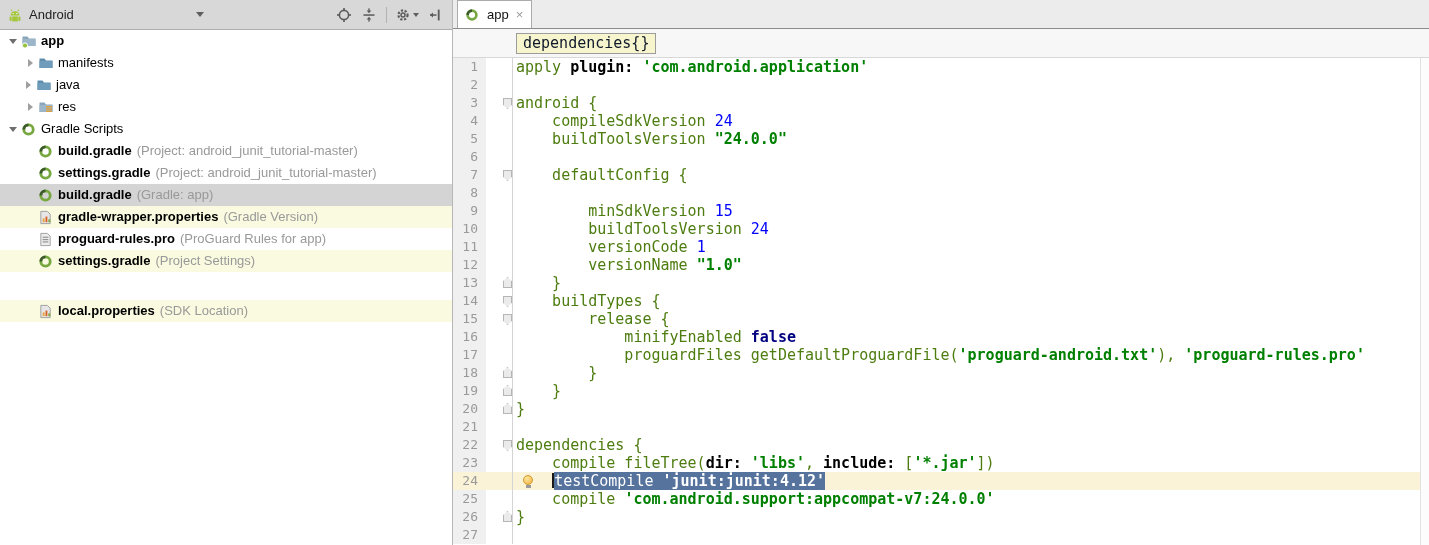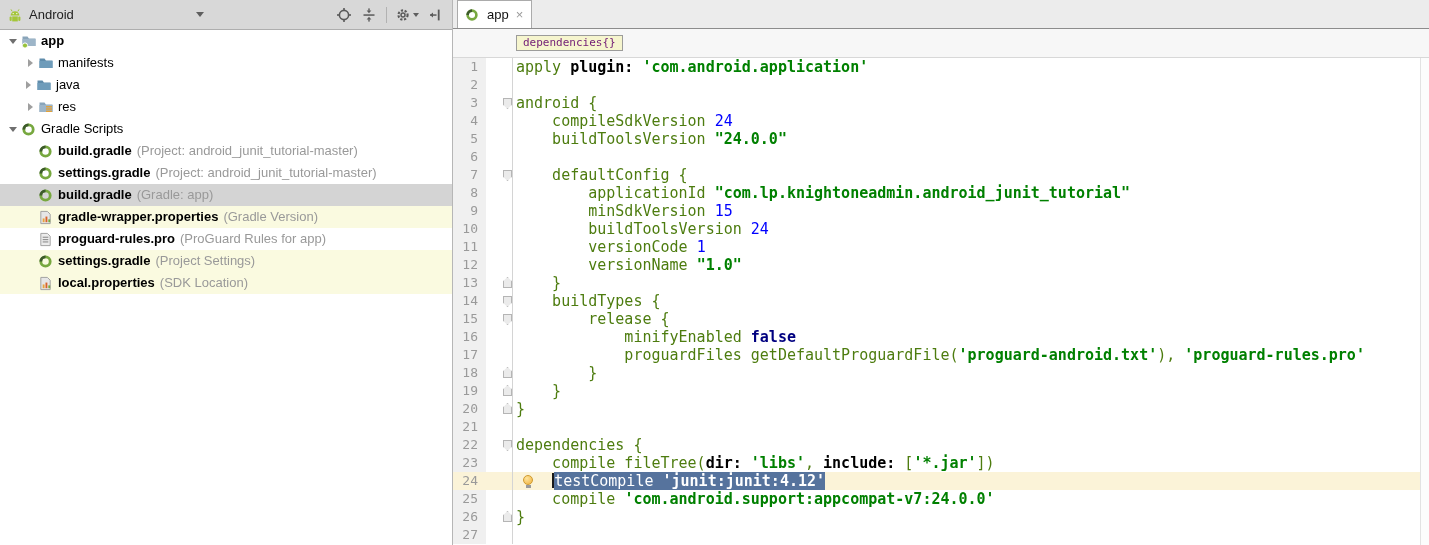--- a/index.html
+++ b/index.html
@@ -38,21 +38,21 @@
 
   
   .editor-panel { position:relative; width:976px; height:545px; }
   .tab-bar { height:29px; background:var(--tab-strip); border-bottom:1px solid #8c8c8c;
              display:flex; align-items:flex-end; }
   .tab { height:28px; margin-left:4px; background:#fff; border:1px solid #ababab; border-bottom:none;
          display:flex; align-items:center; padding:0 8px 0 7px; font-size:13px; color:#111; cursor:pointer; }
   .tab-close { color:#9a9a9a; font-size:13px; margin-left:7px; cursor:pointer; line-height:1; }
   .breadcrumb-row { height:29px; background:#f7f7f7; border-bottom:1px solid #d8d8d8;
                     display:flex; align-items:center; }
-  .chip { margin-left:63px; font-family:"DejaVu Sans Mono", monospace; font-size:11px; color:#701a75;
+  .chip { margin-left:63px; font-family:"DejaVu Sans Mono", monospace; font-size:15px; color:#0f172a;
           background:var(--chip-bg); border:1px solid var(--chip-border); padding:0 6px 1px 6px; cursor:pointer; }
 
   
   #code { position:relative; font-family:"DejaVu Sans Mono", monospace; font-size:15px; background:#fff; }
   .cline { position:relative; height:18px; line-height:18px; white-space:pre; display:flex; }
   .cline.cur { background:var(--current-line); }
   .num { width:33px; flex:none; background:var(--gutter-bg); color:var(--gutter-num);
          font-size:13px; text-align:right; padding-right:8px; }
   .cline.cur .num { background:var(--current-line); }
   .foldcol { width:27px; flex:none; border-right:1px solid #d4d4d4; position:relative; }
@@ -259,21 +259,21 @@
           <span class="arrowbox"></span>
           <span class="ticon">
             <svg width="15" height="15" viewBox="0 0 16 16" fill="none">
               <circle cx="8" cy="8" r="5" stroke="#77a83f" stroke-width="3"></circle>
               <path d="M3 8 A5 5 0 0 1 8 3" stroke="#3d5a2c" stroke-width="3"></path>
             </svg>
           </span>
           <span class="tlabel b">settings.gradle</span>
           <span class="tnote">(Project Settings)</span>
         </div>
-        <div class="trow cream" style="padding-left: 22px;">
+        <div class="trow cream" style="padding-left: 22px; margin-top: 28px;">
           <span class="arrowbox"></span>
           <span class="ticon">
             <svg width="15" height="15" viewBox="0 0 16 16">
               <path d="M3 1.5h7l3 3v10H3z" fill="#e6e6e6" stroke="#9e9e9e" stroke-width="1"></path>
               <rect x="5" y="9" width="2" height="4" fill="#e8a33d"></rect>
               <rect x="8" y="7" width="2" height="6" fill="#d9622b"></rect>
               <rect x="11" y="10" width="2" height="3" fill="#7ca83c"></rect>
             </svg>
           </span>
           <span class="tlabel b">local.properties</span>
@@ -299,21 +299,21 @@
       <span class="chip">dependencies{}</span>
     </div>
     <div id="code">
         <div class="cline"><span class="num">1</span><span class="foldcol"></span><span class="ctext"><span class="tk-p">apply </span><span class="tk-na">plugin:</span><span class="tk-p"> </span><span class="tk-s">'com.android.application'</span></span></div>
         <div class="cline"><span class="num">2</span><span class="foldcol"></span><span class="ctext"></span></div>
         <div class="cline"><span class="num">3</span><span class="foldcol"><span class="fold-m fold-start"></span></span><span class="ctext"><span class="tk-p">android {</span></span></div>
         <div class="cline"><span class="num">4</span><span class="foldcol"></span><span class="ctext"><span class="tk-p">    compileSdkVersion </span><span class="tk-n">24</span></span></div>
         <div class="cline"><span class="num">5</span><span class="foldcol"></span><span class="ctext"><span class="tk-p">    buildToolsVersion </span><span class="tk-s">"24.0.0"</span></span></div>
         <div class="cline"><span class="num">6</span><span class="foldcol"></span><span class="ctext"></span></div>
         <div class="cline"><span class="num">7</span><span class="foldcol"><span class="fold-m fold-start"></span></span><span class="ctext"><span class="tk-p">    defaultConfig {</span></span></div>
-        <div class="cline"><span class="num">8</span><span class="foldcol"></span><span class="ctext"><span class="tk-p">        applicationId </span><span class="tk-s">"com.lp.knightoneadmin.android_junit_tutorial"</span></span></div>
+        <div class="cline"><span class="num">8</span><span class="foldcol"></span></div>
         <div class="cline"><span class="num">9</span><span class="foldcol"></span><span class="ctext"><span class="tk-p">        minSdkVersion </span><span class="tk-n">15</span></span></div>
         <div class="cline"><span class="num">10</span><span class="foldcol"></span><span class="ctext"><span class="tk-p">        buildToolsVersion </span><span class="tk-n">24</span></span></div>
         <div class="cline"><span class="num">11</span><span class="foldcol"></span><span class="ctext"><span class="tk-p">        versionCode </span><span class="tk-n">1</span></span></div>
         <div class="cline"><span class="num">12</span><span class="foldcol"></span><span class="ctext"><span class="tk-p">        versionName </span><span class="tk-s">"1.0"</span></span></div>
         <div class="cline"><span class="num">13</span><span class="foldcol"><span class="fold-m fold-end"></span></span><span class="ctext"><span class="tk-p">    }</span></span></div>
         <div class="cline"><span class="num">14</span><span class="foldcol"><span class="fold-m fold-start"></span></span><span class="ctext"><span class="tk-p">    buildTypes {</span></span></div>
         <div class="cline"><span class="num">15</span><span class="foldcol"><span class="fold-m fold-start"></span></span><span class="ctext"><span class="tk-p">        release {</span></span></div>
         <div class="cline"><span class="num">16</span><span class="foldcol"></span><span class="ctext"><span class="tk-p">            minifyEnabled </span><span class="tk-k">false</span></span></div>
         <div class="cline"><span class="num">17</span><span class="foldcol"></span><span class="ctext"><span class="tk-p">            proguardFiles getDefaultProguardFile(</span><span class="tk-s">'proguard-android.txt'</span><span class="tk-p">), </span><span class="tk-s">'proguard-rules.pro'</span></span></div>
         <div class="cline"><span class="num">18</span><span class="foldcol"><span class="fold-m fold-end"></span></span><span class="ctext"><span class="tk-p">        }</span></span></div>

